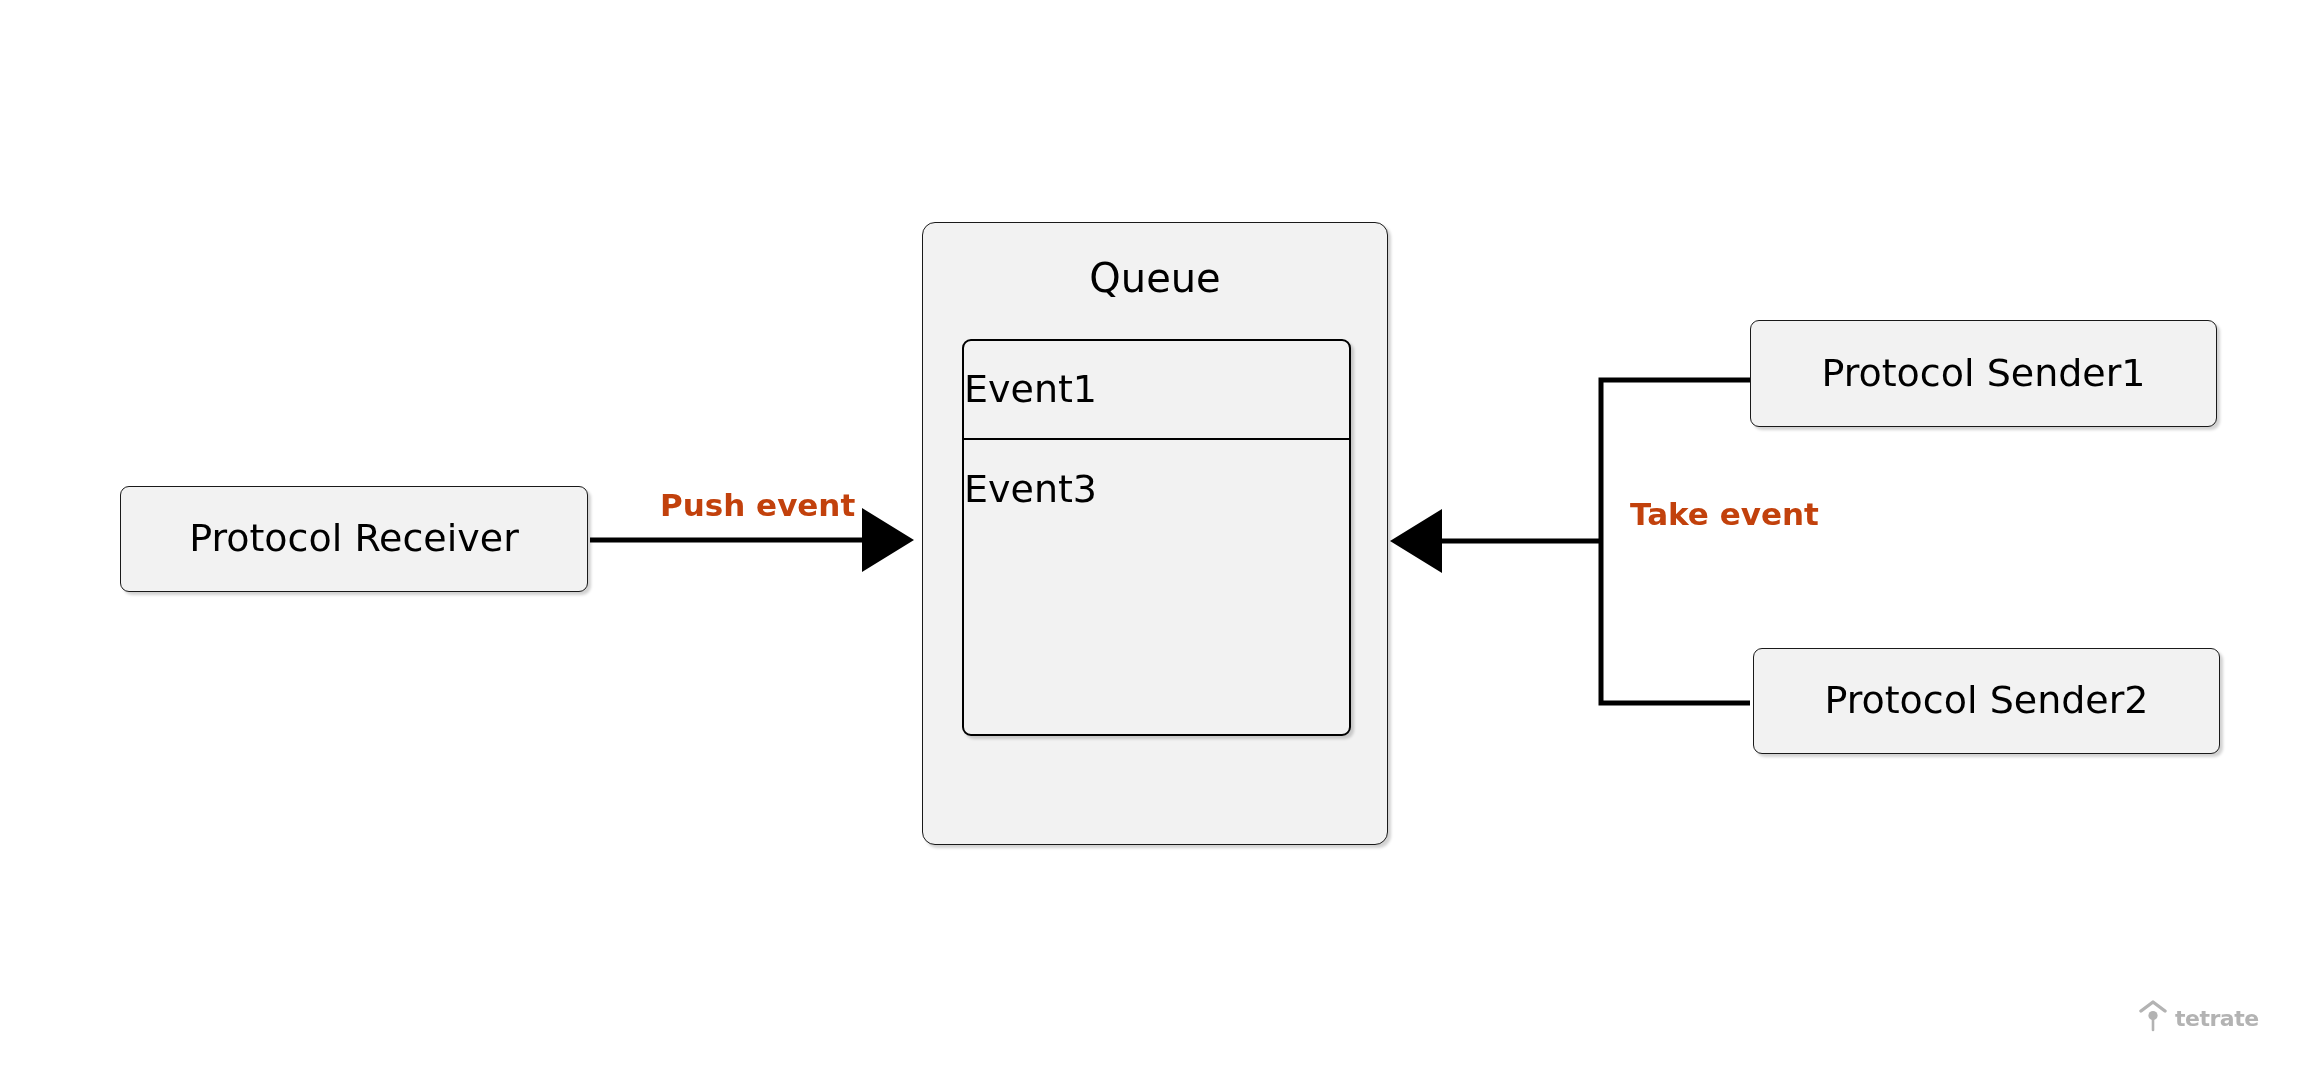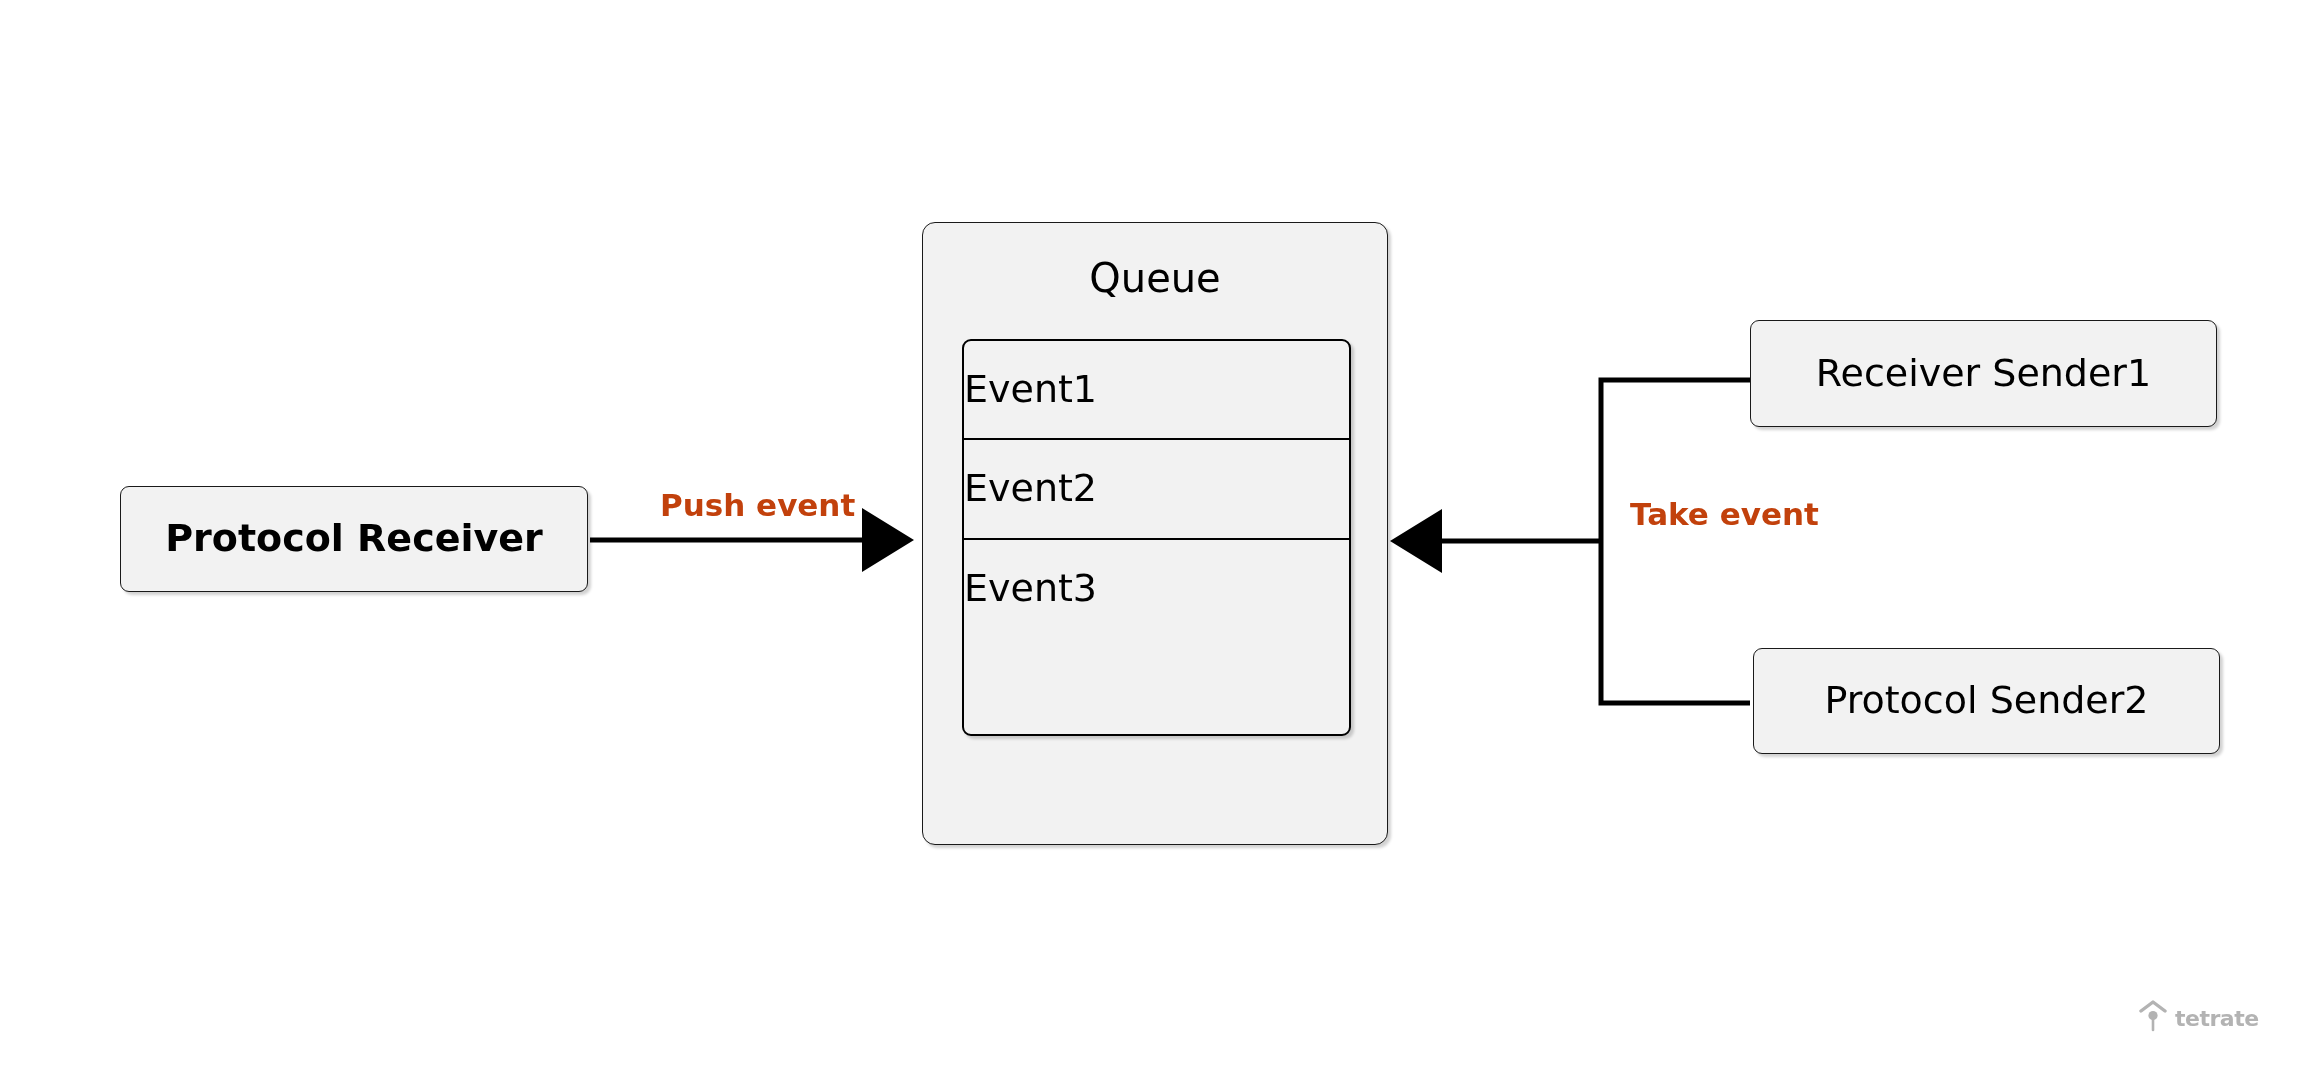--- a/index.html
+++ b/index.html
@@ -37,21 +37,20 @@
     white-space: nowrap;
   }
 
   
   #receiver {
     left: 120px;
     top: 486px;
     width: 468px;
     height: 106px;
     font-size: 38px;
-    font-weight: bold;
   }
 
   
   #queue {
     left: 922px;
     top: 222px;
     width: 466px;
     height: 623px;
     border-radius: 13px;
     display: block;
@@ -185,30 +184,27 @@
   </div>
 
   <div class="node" id="queue">
     <div id="queue-title">Queue</div>
 
     <div id="event-list">
       <div class="event-row">
         <span>Event1</span>
       </div>
       <div class="event-row">
-        <span>Event2</span>
-      </div>
-      <div class="event-row">
         <span>Event3</span>
       </div>
     </div>
   </div>
 
   <div class="node" id="sender1">
-    <span class="node-label">Receiver Sender1</span>
+    <span class="node-label">Protocol Sender1</span>
   </div>
 
   <div class="node" id="sender2">
     <span class="node-label">Protocol Sender2</span>
   </div>
 
   <div class="edge-label" id="label-push">Push event</div>
   <div class="edge-label" id="label-take">Take event</div>
 
   <div id="watermark">

